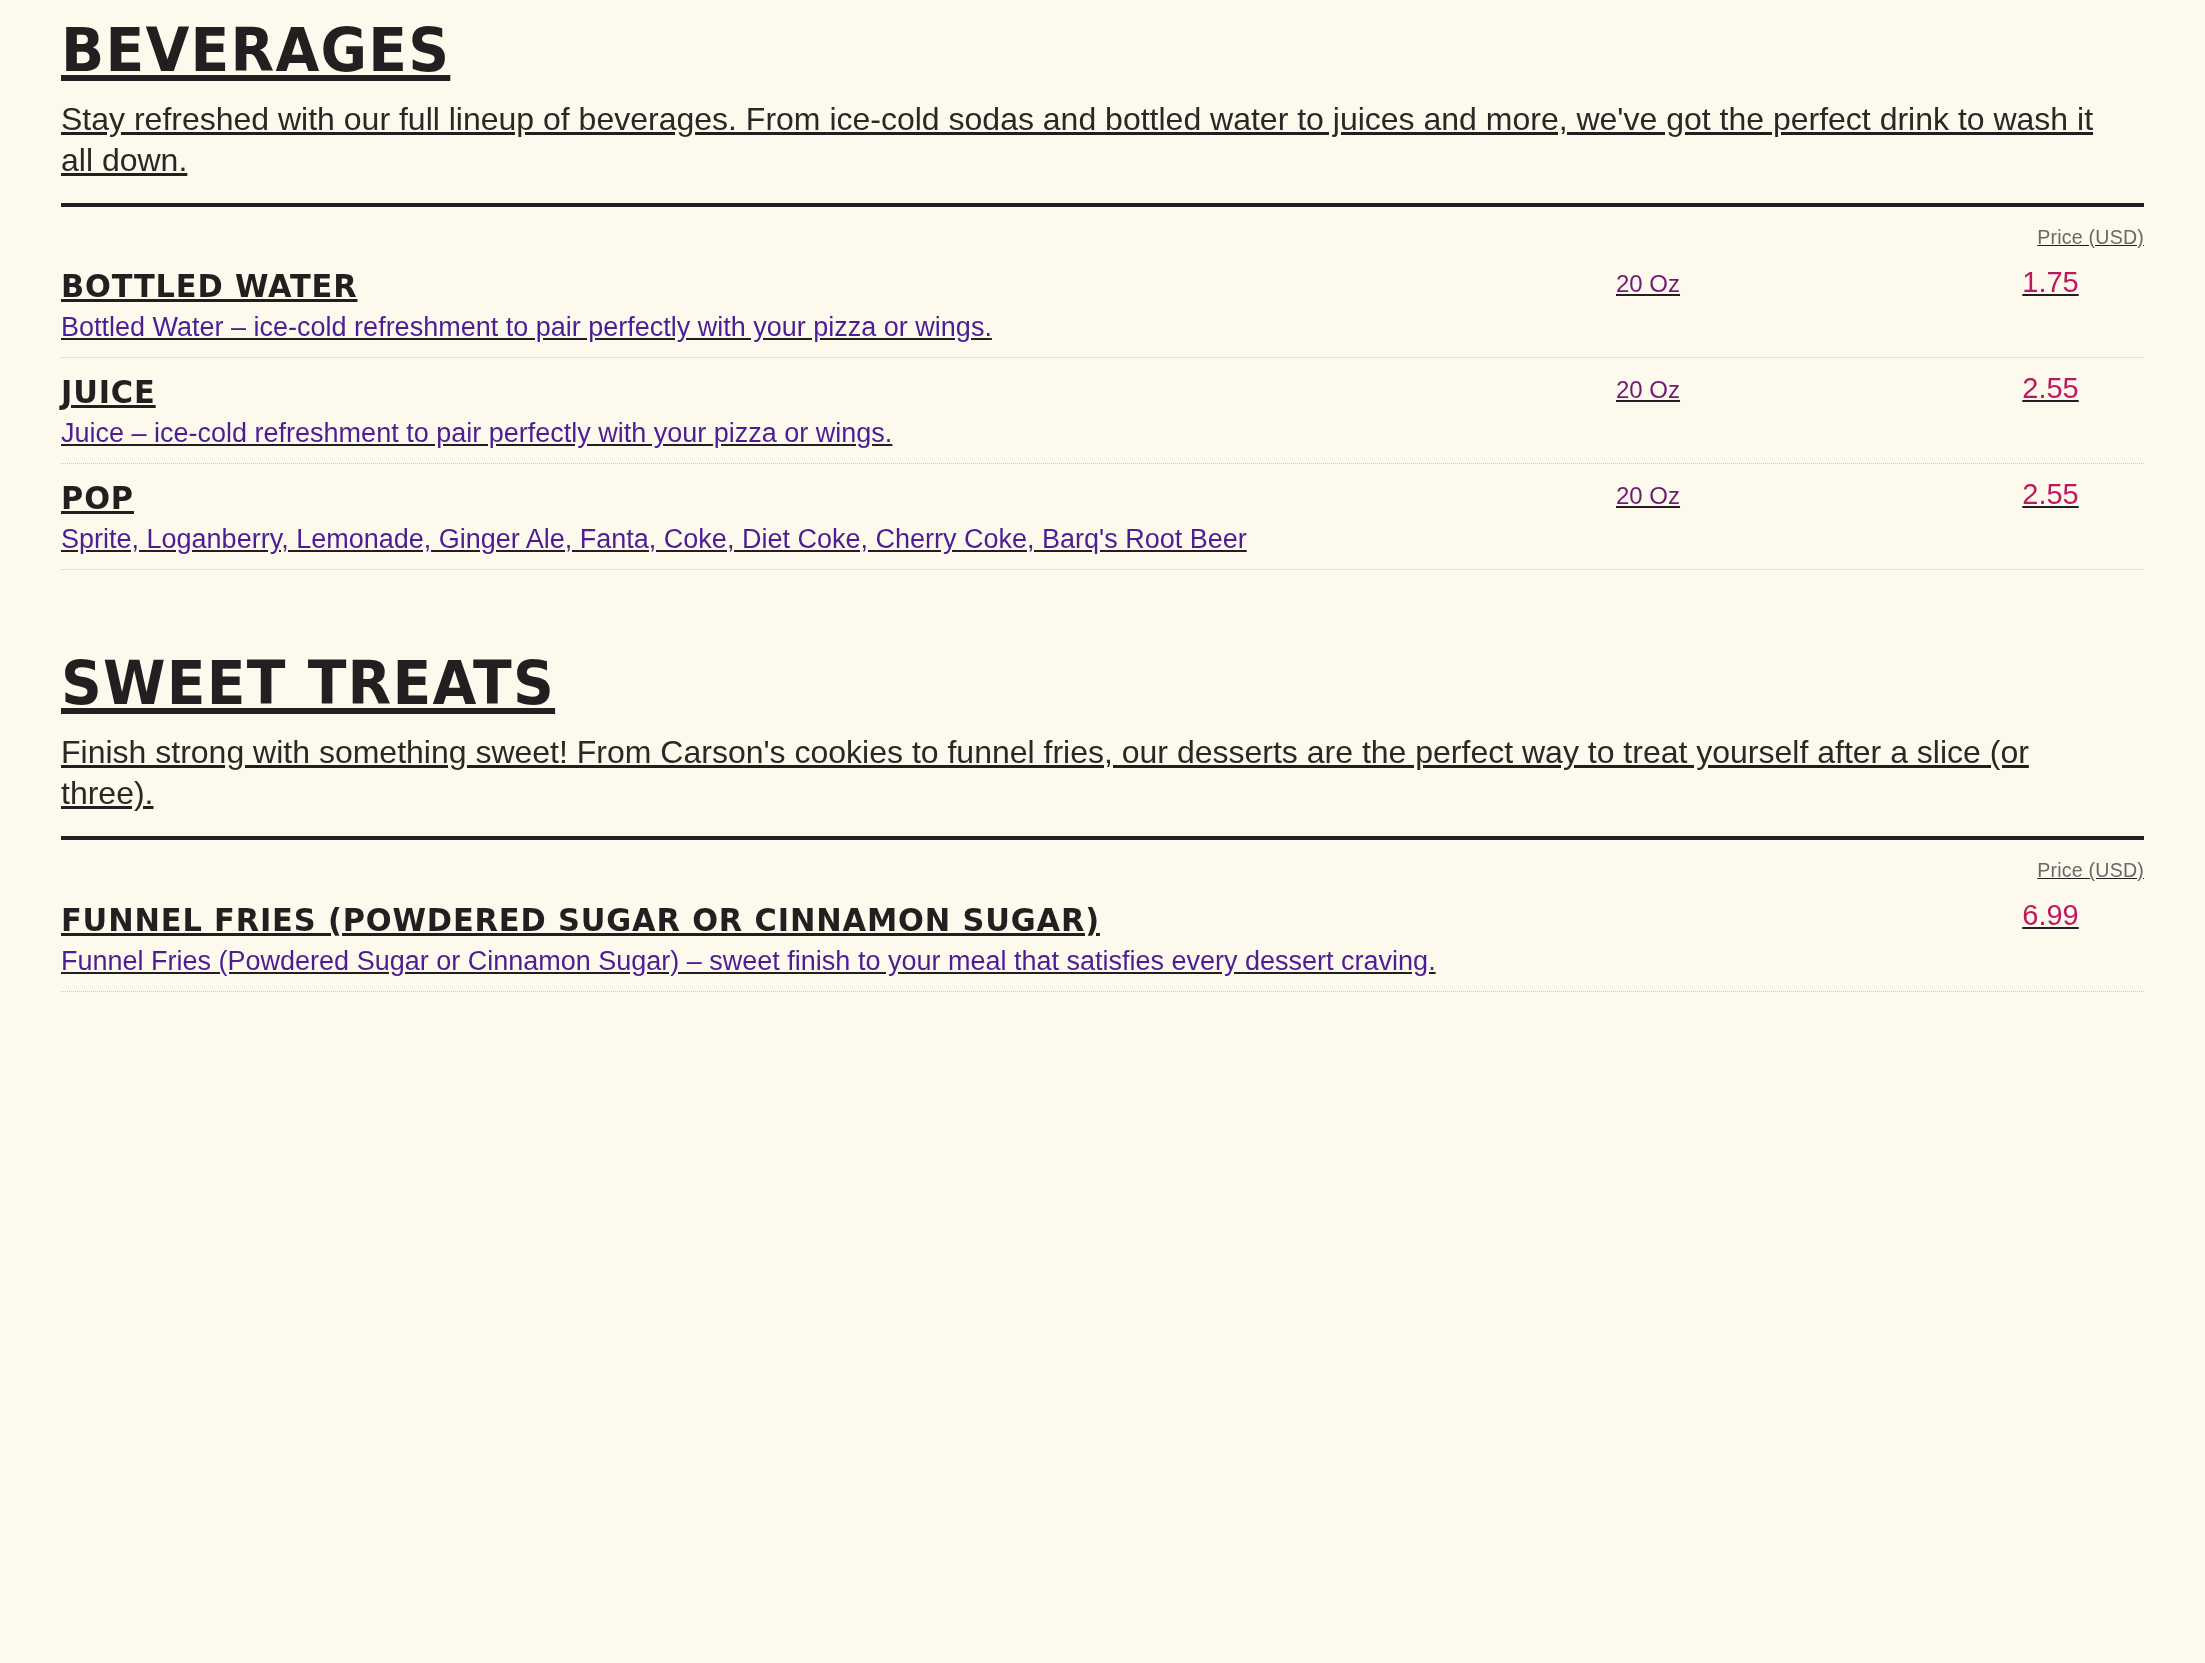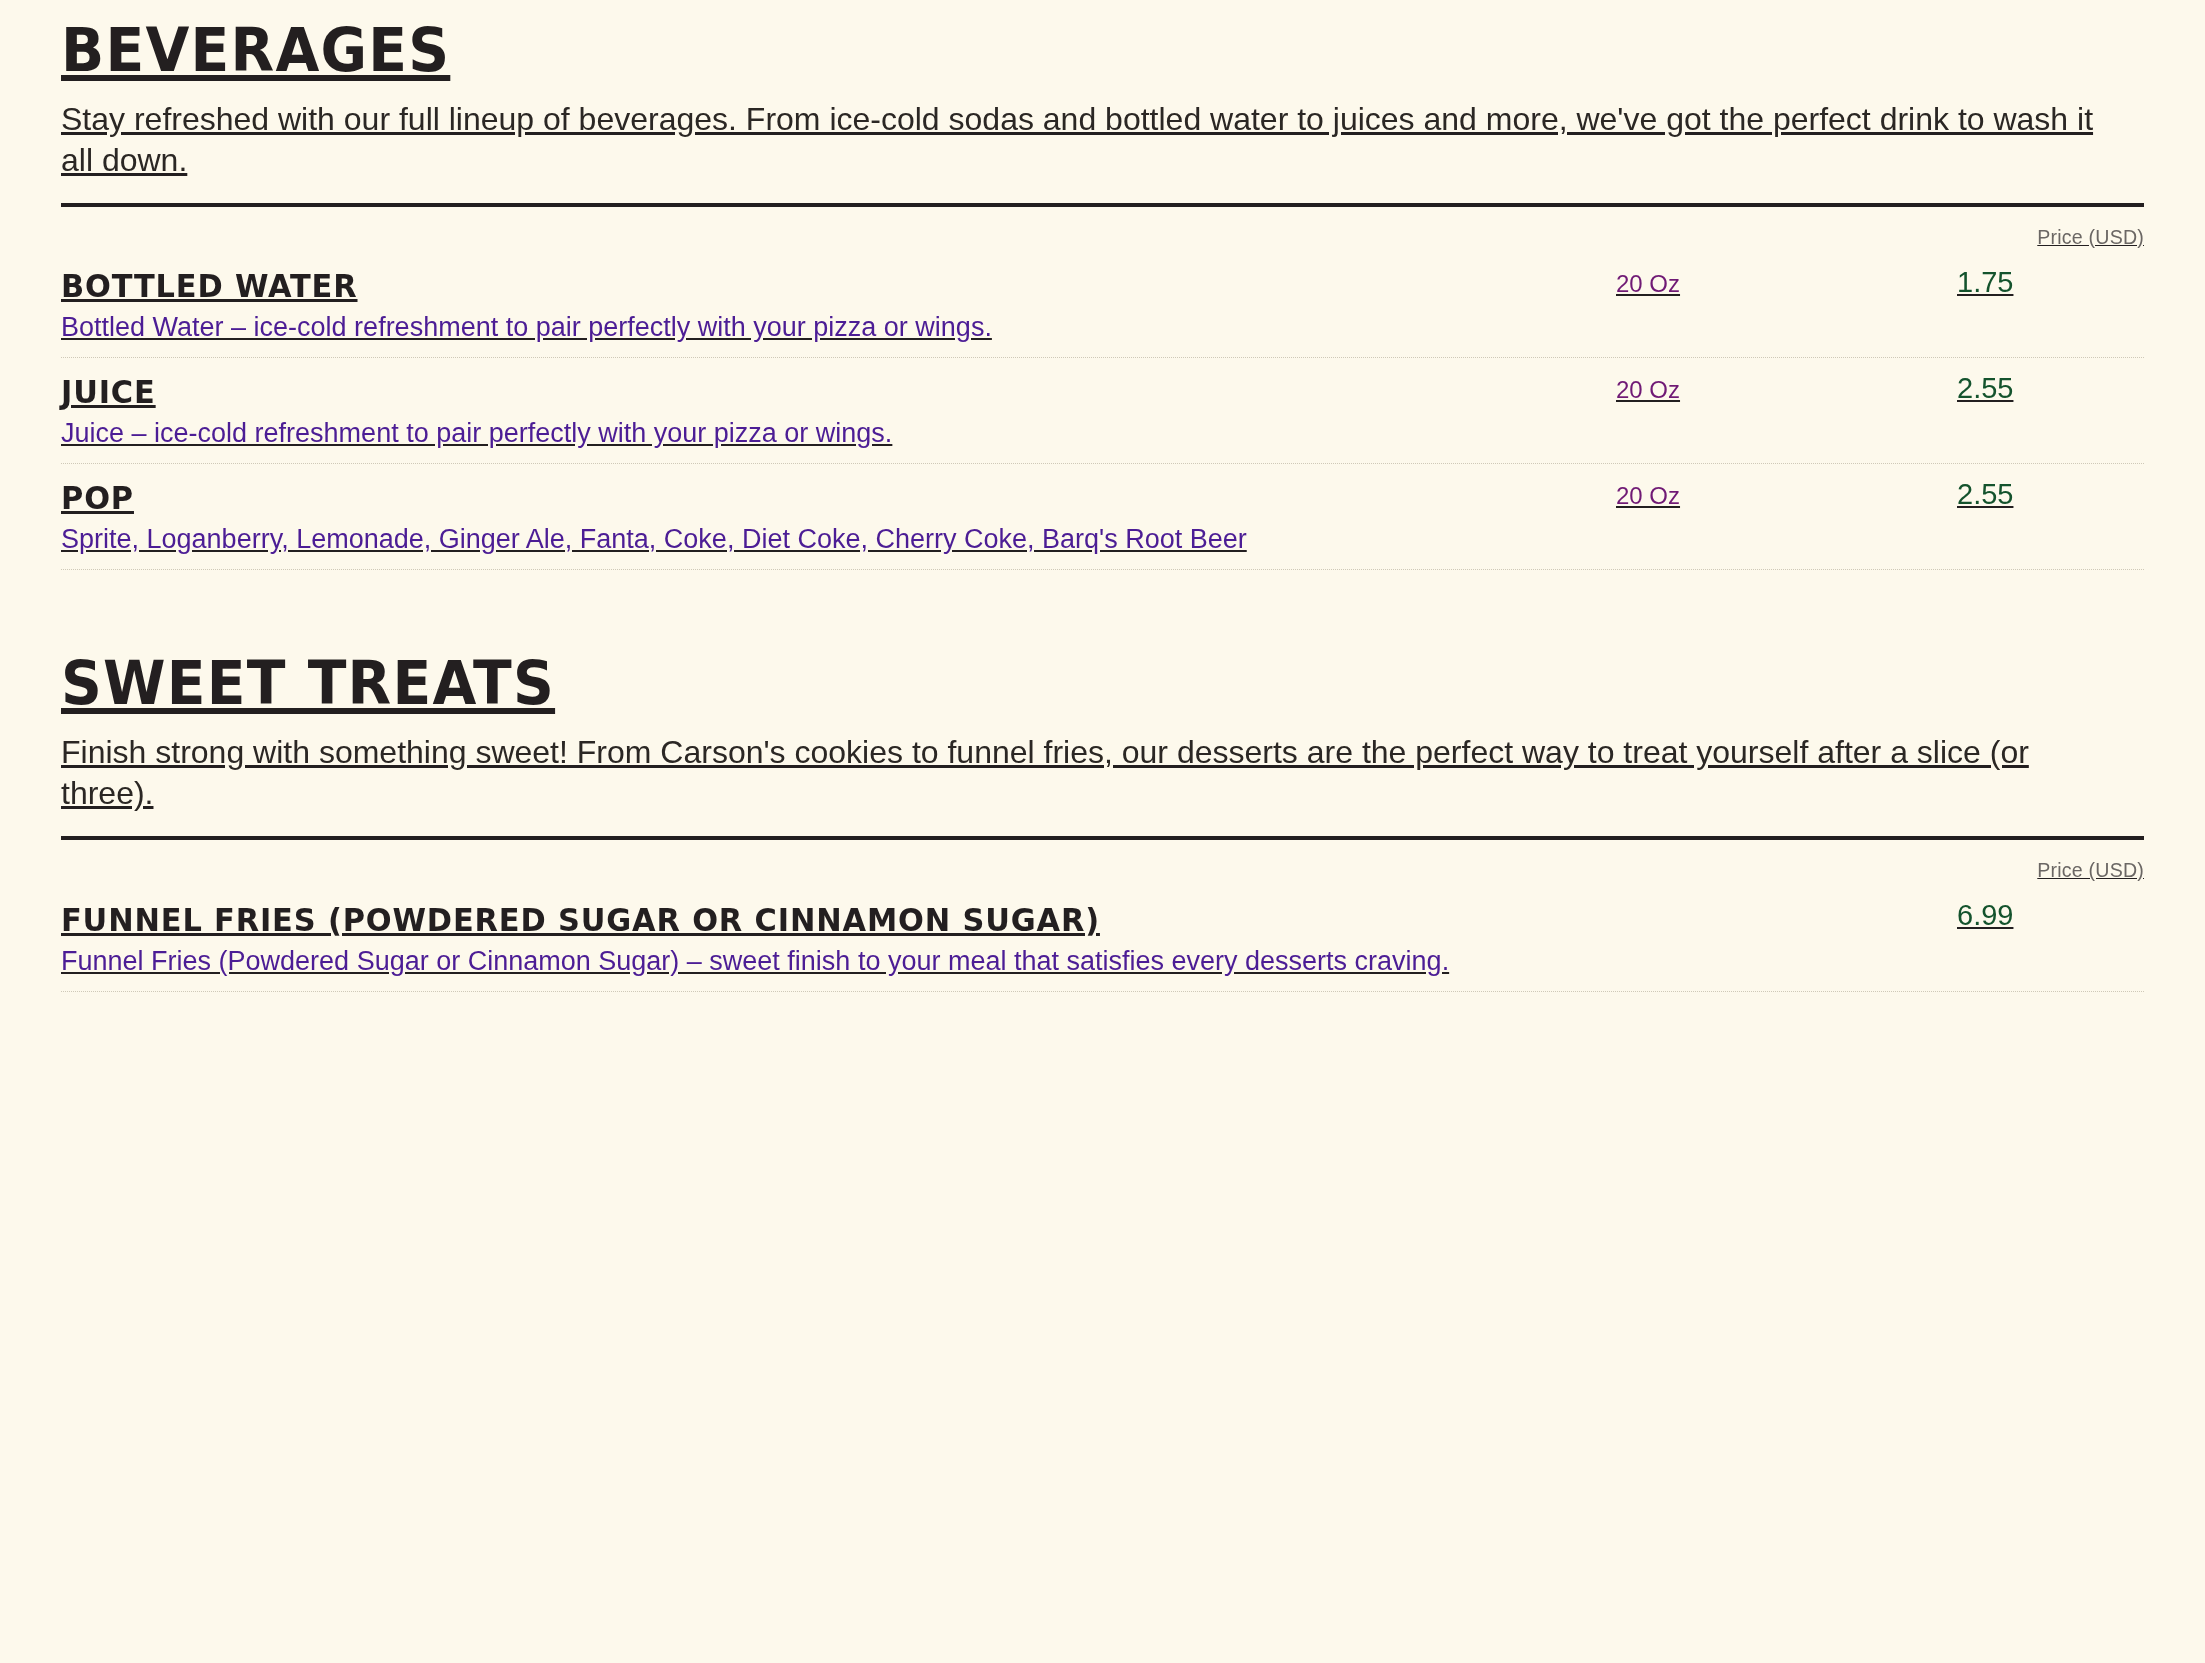--- a/index.html
+++ b/index.html
@@ -98,22 +98,22 @@
   .variant-size {
     font-size: 24px;
     color: #701a75;
     width: 256px;
     text-align: left;
     padding-left: 17px;
     box-sizing: border-box;
   }
   .variant-price {
     font-size: 29px;
-    color: #14532d;
-    text-align: left;
+    color: #be185d;
+    text-align: center;
     width: 187px;
   }
   .item-desc {
     font-size: 27px;
     line-height: 1.3;
     color: #4c1d95;
     margin-top: 5.1px;
     max-width: 1789px;
   }
 </style>
@@ -176,18 +176,18 @@
         <div class="item">
           <div class="item-top">
             <div class="item-name">Funnel Fries (Powdered Sugar or Cinnamon Sugar)</div>
             <div class="variants">
               <div class="variant-row">
                 <span class="variant-size"></span>
                 <span class="variant-price">6.99</span>
               </div>
             </div>
           </div>
-          <div class="item-desc">Funnel Fries (Powdered Sugar or Cinnamon Sugar) – sweet finish to your meal that satisfies every desserts craving.</div>
+          <div class="item-desc">Funnel Fries (Powdered Sugar or Cinnamon Sugar) – sweet finish to your meal that satisfies every dessert craving.</div>
         </div>
       </section>
     </div>
 </div>
 
 
 </body></html>

